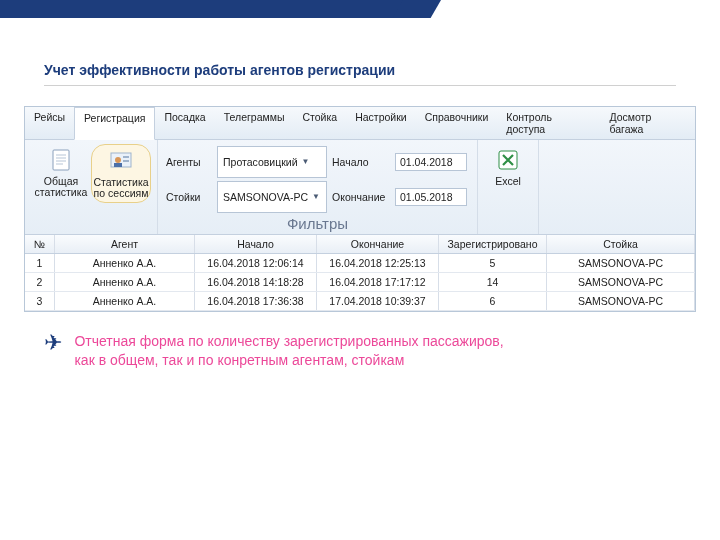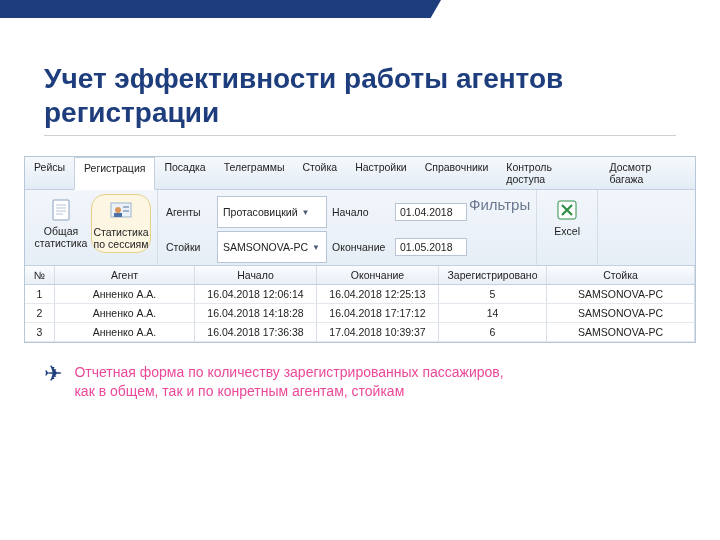--- a/index.html
+++ b/index.html
@@ -1,21 +1,21 @@
 <!DOCTYPE html>
 <html><head>
 <meta charset="utf-8">
 <style>
   * { box-sizing: border-box; margin: 0; padding: 0; }
   body { width: 720px; height: 540px; font-family: Arial, sans-serif; background: #fff; overflow: hidden; }
   .top-band { height: 44px; position: relative; }
   .top-band .blue { position: absolute; left: 0; top: 0; width: 56%; height: 18px; background: #1d3d7c; }
   .top-band .skew { position: absolute; left: 56%; top: 0; width: 38px; height: 18px; background: #1d3d7c; transform: skewX(-30deg); transform-origin: left top; }
   .title-wrap { padding: 18px 44px 6px 44px; }
-  .title { color: #1d3d7c; font-size: 28px; font-weight: bold; line-height: 1.2; border-bottom: 1px solid #d0d0d0; padding-bottom: 6px; }
+  .title { color: #1d3d7c; font-size: 14px; font-weight: bold; line-height: 1.2; border-bottom: 1px solid #d0d0d0; padding-bottom: 6px; }
   .app { margin: 14px 24px 0 24px; border: 1px solid #b8c7d8; background: #e7eef7; font-size: 10.5px; color: #222; }
   .menubar { display: flex; background: linear-gradient(#f6f9fc,#e3ecf5); border-bottom: 1px solid #c4d0df; }
   .menubar .tab { padding: 4px 9px; cursor: default; }
   .menubar .tab.active { background: #fff; border: 1px solid #c4d0df; border-bottom: 1px solid #fff; margin-bottom: -1px; }
   .ribbon { display: flex; background: linear-gradient(#f2f6fb,#e6eef6); border-bottom: 1px solid #c4d0df; align-items: stretch; }
   .group { display: flex; flex-direction: column; align-items: center; border-right: 1px solid #d4dde8; padding: 4px 6px 2px 6px; }
   .bigbtn { display: flex; flex-direction: column; align-items: center; width: 60px; padding: 2px; }
   .bigbtn .ico { width: 30px; height: 28px; display: flex; align-items: center; justify-content: center; }
   .bigbtn .lbl { text-align: center; line-height: 1.1; margin-top: 2px; }
   .group .caption { color: #6a7890; font-size: 15px; margin-top: 2px; text-align: center; width: 100%; }
@@ -92,21 +92,21 @@
                 <rect x="15" y="8" width="6" height="2" fill="#9fb3cc"></rect>
                 <rect x="15" y="12" width="6" height="2" fill="#9fb3cc"></rect>
               </svg>
           </span>
           <span class="lbl">Статистика
 по сессиям</span>
         </div>
       </div>
     </div>
 
-    <div class="group" style="flex-direction:row;align-items:stretch;min-width:320px;">
+    <div class="group" style="flex-direction:column;align-items:stretch;min-width:320px;">
       <div class="filters-body">
         <div class="frow">
           <span class="flab">Агенты</span>
           <div class="combo" style="width:110px;">
             <span>Протасовицкий</span>
             <span class="arrow">▼</span>
           </div>
           <span class="flab2">Начало</span>
           <div class="dateinp">
             <span>01.04.2018</span>

